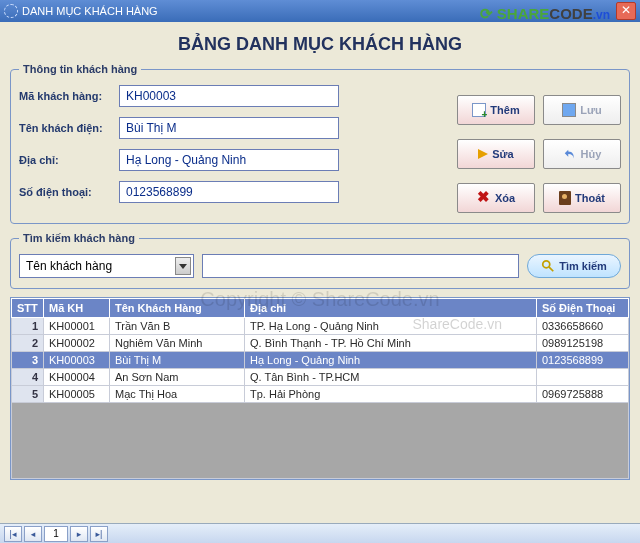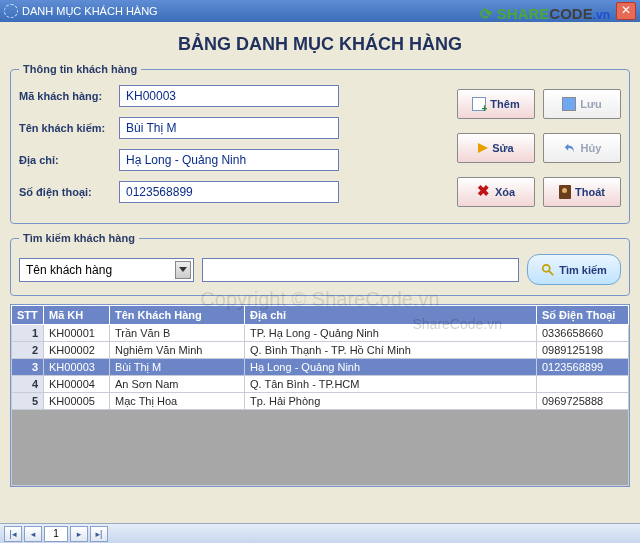--- a/index.html
+++ b/index.html
@@ -95,21 +95,21 @@
   .row input {
     flex: 0 0 220px;
     height: 22px;
     border: 1px solid #6b7db5;
     padding: 2px 6px;
     font-family: inherit;
     font-size: 12px;
     color: #0a2d8a;
     background: #fff;
   }
-  .btn-col { width: 170px; display: flex; flex-wrap: wrap; gap: 8px 8px; justify-content: flex-end; padding-top: 4px; }
+  .btn-col { width: 170px; display: flex; flex-wrap: wrap; gap: 8px 8px; justify-content: flex-end; padding-top: 4px; align-items: flex-end; }
   .btn {
     width: 78px; height: 30px;
     border: 1px solid #8a8a8a;
     background: linear-gradient(#fff,#f2d6d6);
     display: flex; align-items: center; justify-content: center;
     gap: 4px; cursor: pointer;
     font-weight: bold; color: #223a7a;
     border-radius: 2px;
     font-size: 11px;
   }
@@ -143,21 +143,21 @@
   }
   .combo .chev::after {
     content: ""; border-left: 4px solid transparent; border-right: 4px solid transparent; border-top: 5px solid #333;
   }
   .search-input {
     flex: 1; height: 24px;
     border: 1px solid #6b7db5;
     padding: 0 6px; font-size: 12px;
   }
   .btn-search {
-    width: 94px; height: 31px;
+    width: 94px; height: 24px;
     background: linear-gradient(#eaf5ff,#bfe3ff);
     border: 1px solid #6fa8d8;
     display: flex; align-items: center; justify-content: center; gap: 4px;
     font-weight: bold; color: #223a7a; cursor: pointer;
     border-radius: 12px;
   }
 
   .grid { border: 1px solid #7a96c8; background: #fff; }
   .grid table { width: 100%; border-collapse: collapse; table-layout: fixed; font-size: 11px; }
   .grid th {
@@ -216,21 +216,21 @@
 
   <fieldset>
     <legend>Thông tin khách hàng</legend>
     <div class="form-area">
       <div class="fields">
         <div class="row">
           <label>Mã khách hàng:</label>
           <input type="text" value="KH00003" style="">
         </div>
         <div class="row">
-          <label>Tên khách kiếm:</label>
+          <label>Tên khách điện:</label>
           <input type="text" value="Bùi Thị M" style="">
         </div>
         <div class="row">
           <label>Địa chỉ:</label>
           <input type="text" value="Hạ Long - Quảng Ninh" style="">
         </div>
         <div class="row">
           <label>Số điện thoại:</label>
           <input type="text" value="0123568899" style="">
         </div>

